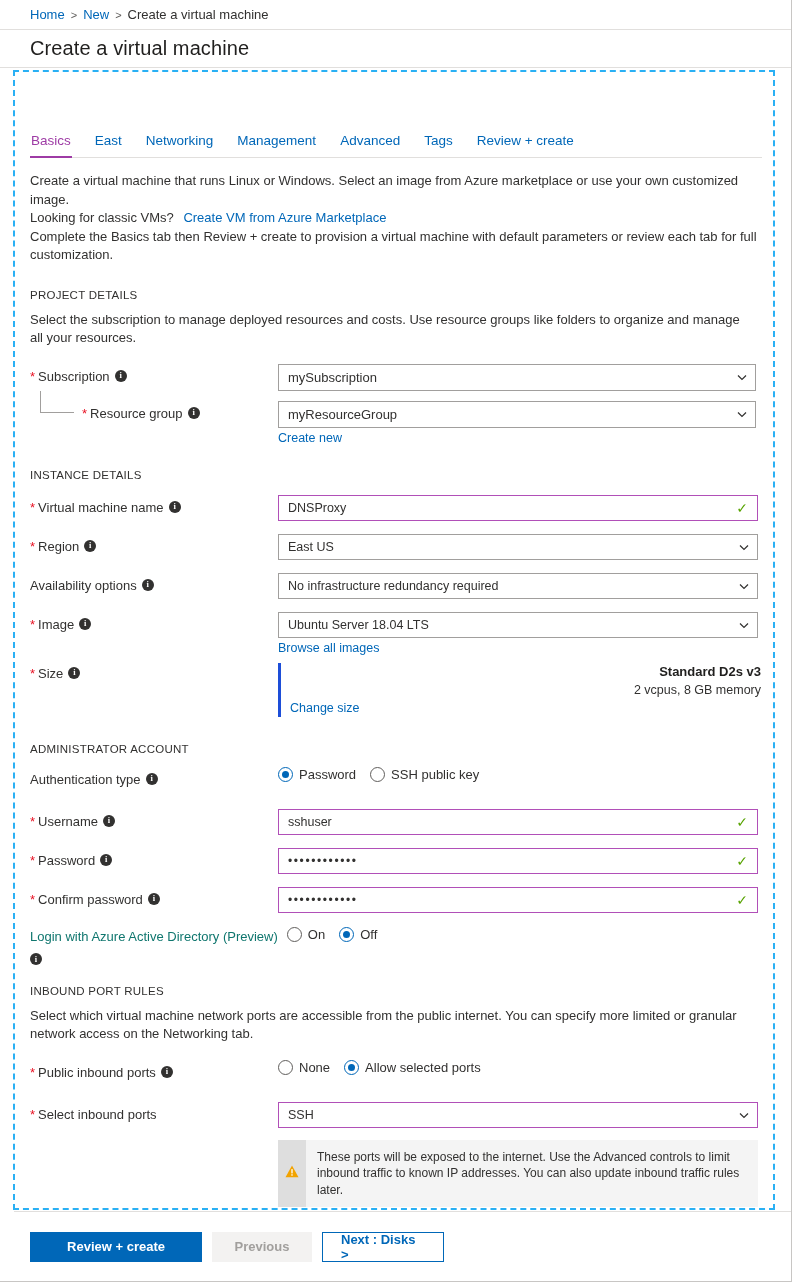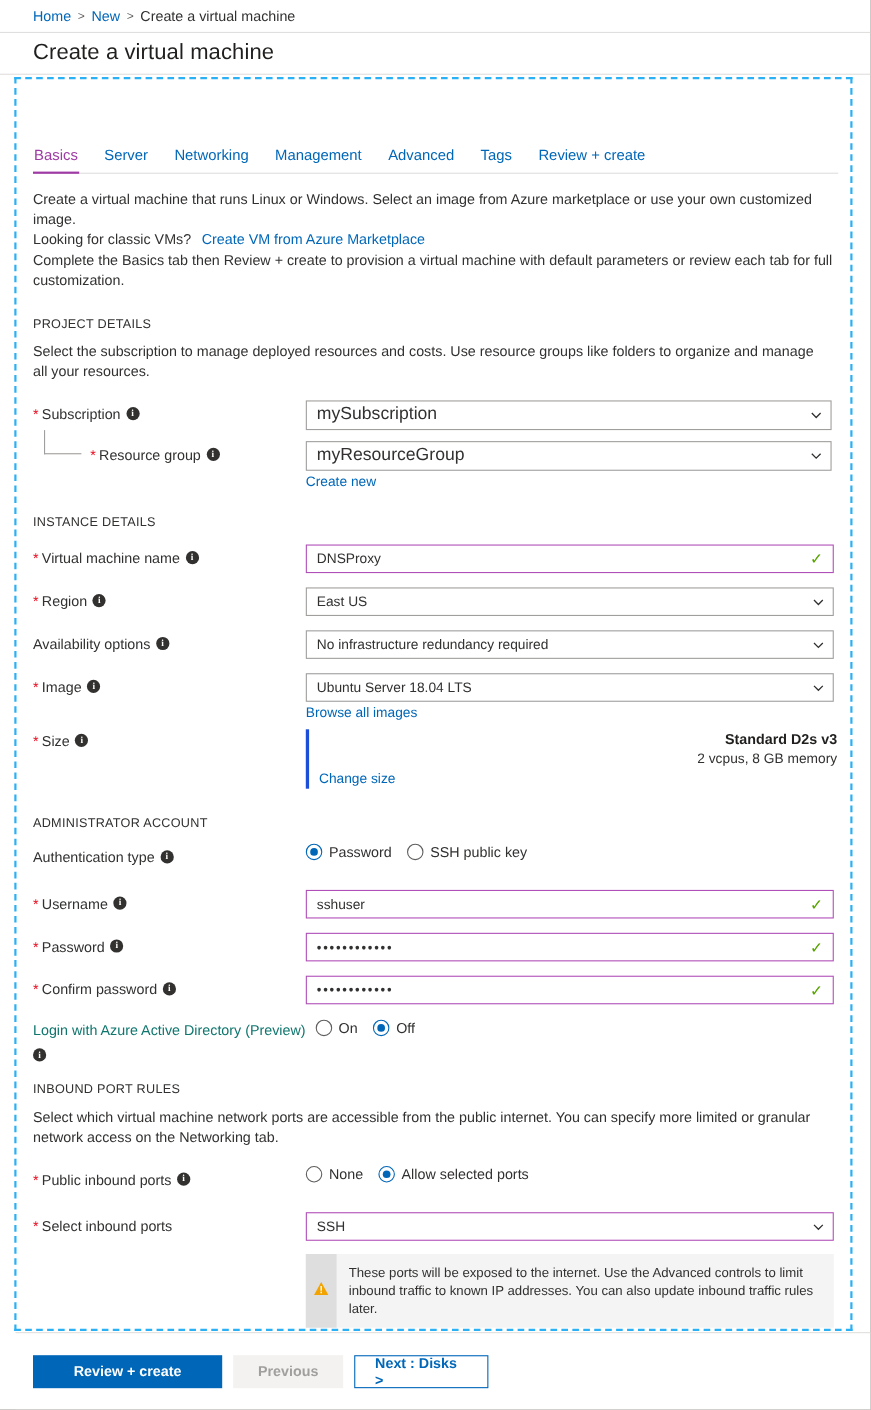--- a/index.html
+++ b/index.html
@@ -150,21 +150,21 @@
     display: flex;
     align-items: center;
     padding: 0 26px 0 9px;
     font-size: 12.5px;
     color: #323130;
     position: relative;
     cursor: pointer;
     white-space: nowrap;
     overflow: hidden;
   }
-  .ctl.big { font-size: 16px; width: 478px; height: 27px; }
+  .ctl.big { font-size: 13px; width: 478px; height: 27px; }
   .ctl.validated { border: 1px solid #b14fb8; }
   .chev {
     position: absolute;
     right: 9px; top: 50%;
     transform: translateY(-50%);
     width: 9px; height: 9px;
     pointer-events: none;
   }
   .chev svg { display: block; }
   .check {
@@ -288,21 +288,21 @@
     <span class="bc-sep">&gt;</span>
     <span class="bc-current">Create a virtual machine</span>
   </div>
 
   <div class="page-title-bar">
     <span class="page-title">Create a virtual machine</span>
   </div>
 
   <div class="tabs">
     <div class="tab active">Basics</div>
-    <div class="tab">Server</div>
+    <div class="tab">East</div>
     <div class="tab">Networking</div>
     <div class="tab">Management</div>
     <div class="tab">Advanced</div>
     <div class="tab">Tags</div>
     <div class="tab">Review + create</div>
   </div>
 
   <div class="content">
 
     <div class="intro-line">Create a virtual machine that runs Linux or Windows. Select an image from Azure marketplace or use your own customized image.</div>

